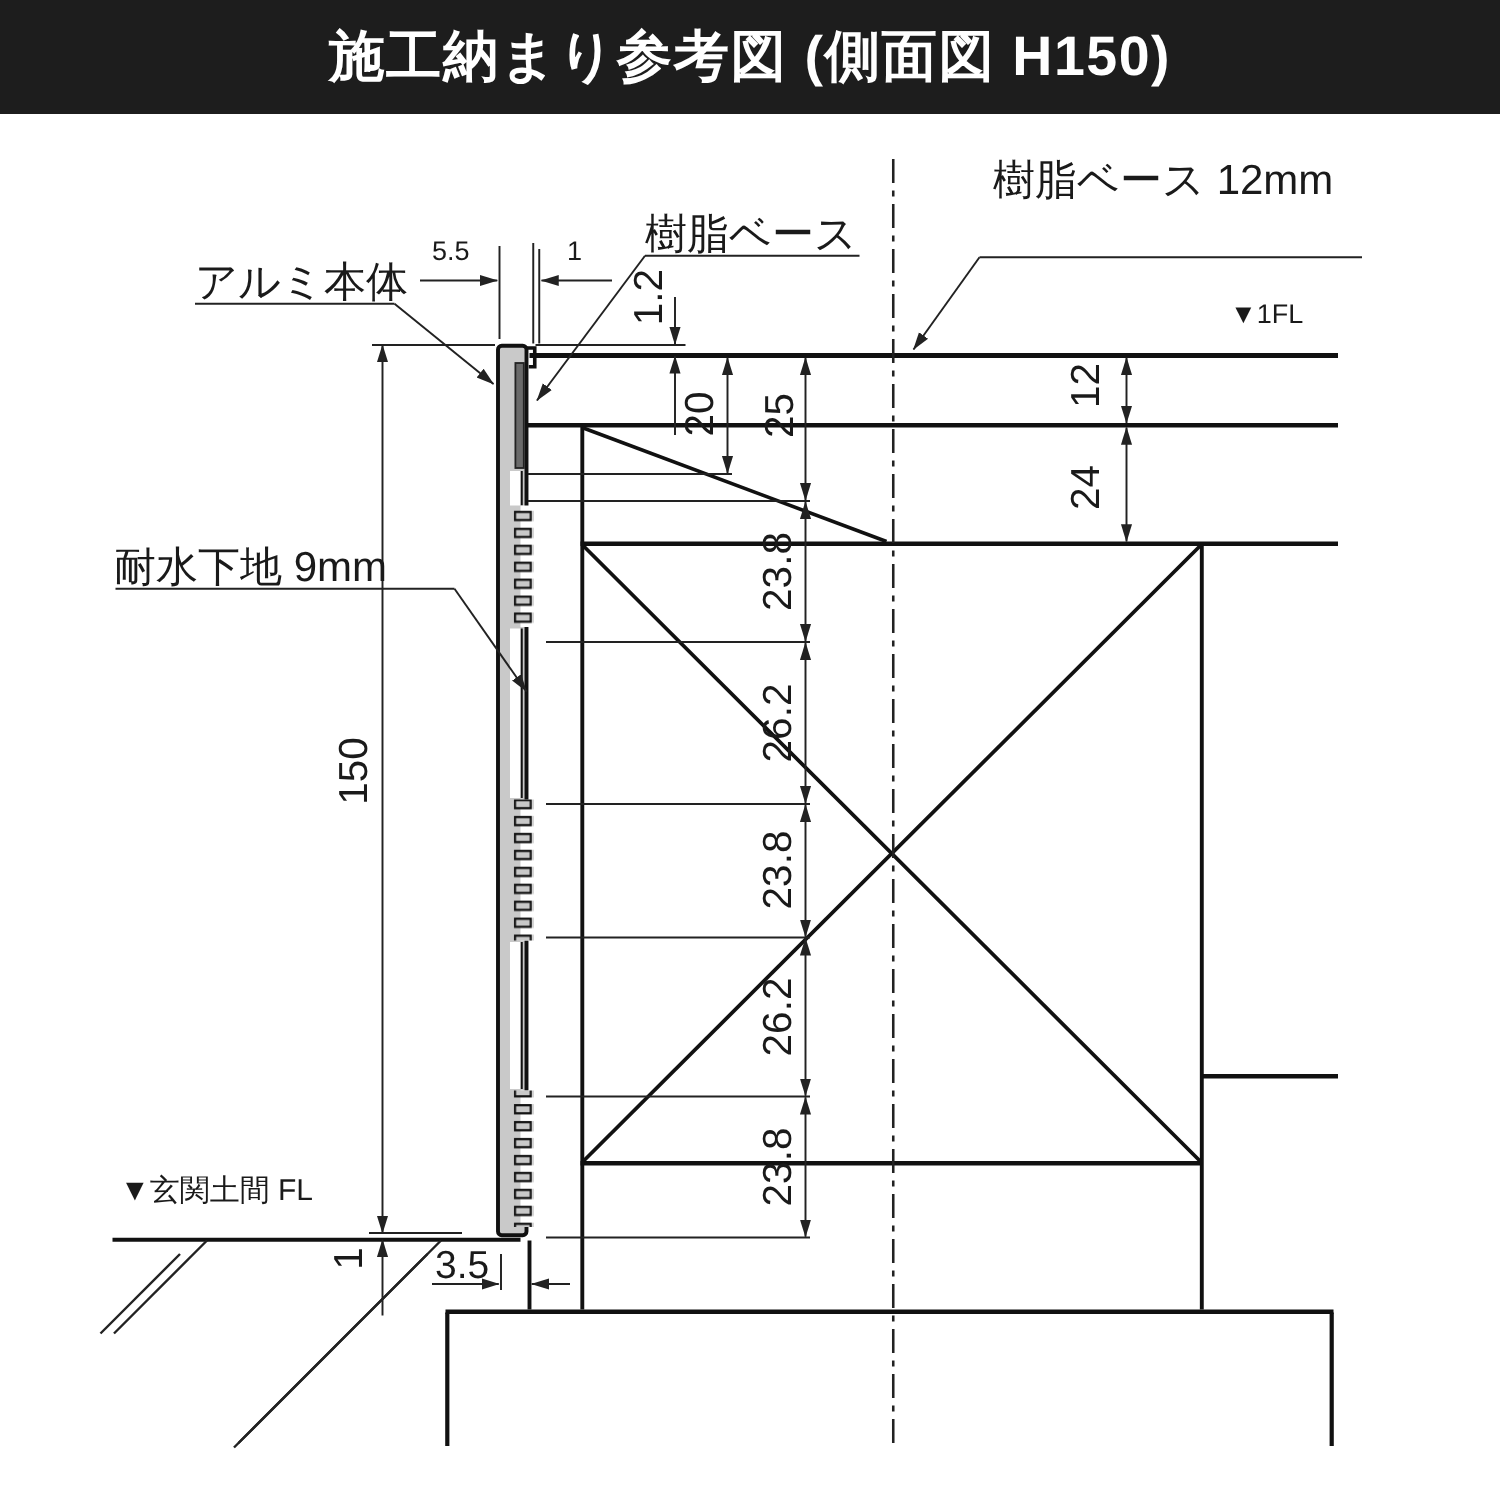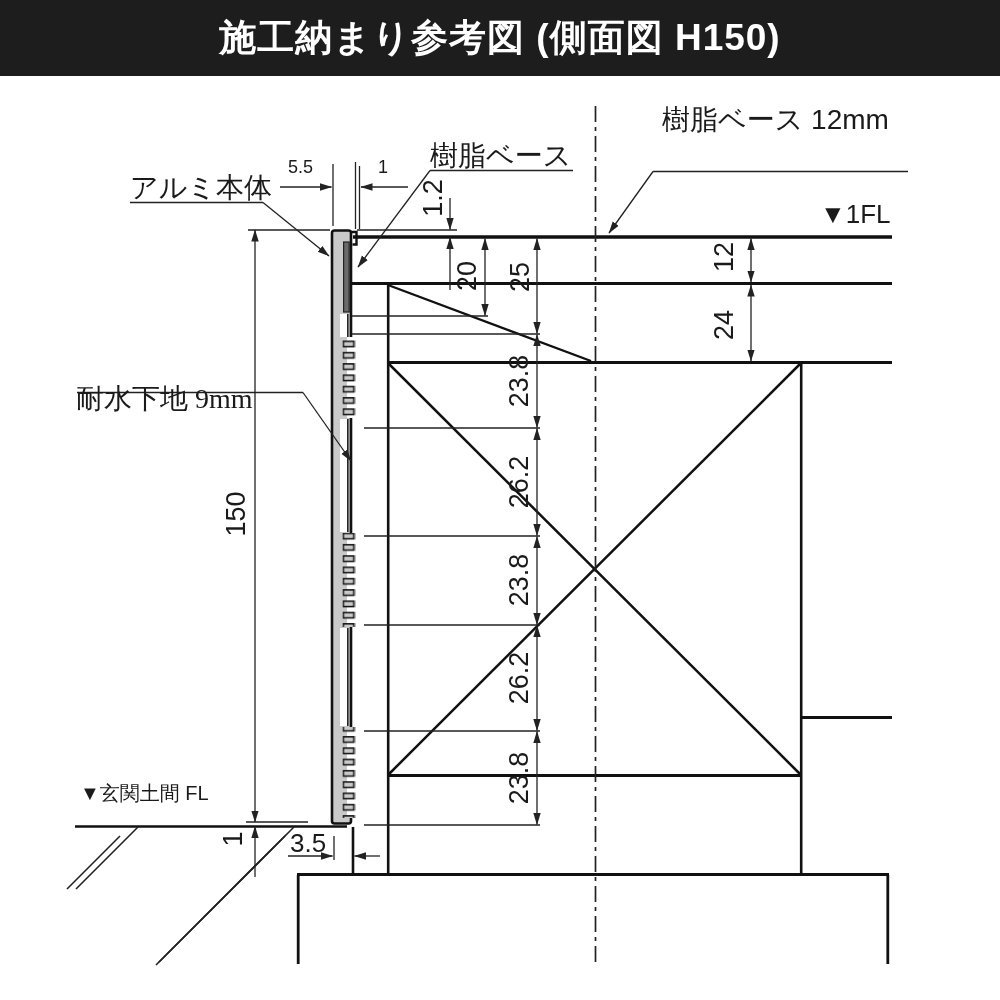--- a/index.html
+++ b/index.html
@@ -6,21 +6,21 @@
   #canvas{position:relative;width:1000px;height:1000px;background:#fff;overflow:hidden;
           font-family:"Liberation Sans","DejaVu Sans",sans-serif;color:#1a1a1a;}
   #titlebar{position:absolute;left:0;top:0;width:1000px;height:76px;background:#1d1d1d;
             display:flex;align-items:center;justify-content:center;}
   #titlebar .t{color:#fff;font-size:37px;font-weight:bold;letter-spacing:1px;}
   svg.draw{position:absolute;left:0;top:0;}
   .lbl{position:absolute;font-size:28px;white-space:nowrap;}
   .dim{position:absolute;font-size:18px;white-space:nowrap;}
   .rot{position:absolute;font-size:27px;white-space:nowrap;
        transform:translate(-50%,-50%) rotate(-90deg);}
-  .lvl{position:absolute;font-size:26px;white-space:nowrap;}
+  .lvl{position:absolute;font-size:18px;white-space:nowrap;}
 </style>
 </head>
 <body>
 
 <div id="canvas">
 
   <div id="titlebar">
     <span class="t">施工納まり参考図 (側面図 H150)</span>
   </div>
 
@@ -153,21 +153,21 @@
       <path d="M303,392.5 L351,461" marker-end="url(#arr)"></path>
       <path d="M653,171.5 H908"></path>
       <path d="M653,171.5 L609,233" marker-end="url(#arr)"></path>
     </g>
   </svg>
 
   <div class="lbl" style="left:662px;top:101px;">樹脂ベース 12mm</div>
   <div class="lvl" style="left:820px;top:199px;">▼1FL</div>
   <div class="lbl" style="left:430px;top:137px;">樹脂ベース</div>
   <div class="lbl" style="left:130px;top:169px;">アルミ本体</div>
-  <div class="lbl" style="left:76px;top:380px;font-family:Liberation Serif, serif;">耐水下地 9mm</div>
+  <div class="lbl" style="left:76px;top:359px;">耐水下地 9mm</div>
   <div class="lvl" style="left:80px;top:780px;font-size:20px;">▼玄関土間 FL</div>
 
   <div class="dim" style="left:288px;top:157px;">5.5</div>
   <div class="dim" style="left:378px;top:157px;">1</div>
   <div class="dim" style="left:290px;top:828px;font-size:26px;">3.5</div>
 
   <div class="rot" style="left:433px;top:198px;">1.2</div>
   <div class="rot" style="left:467px;top:276px;">20</div>
   <div class="rot" style="left:520px;top:277px;">25</div>
   <div class="rot" style="left:724px;top:257px;">12</div>

